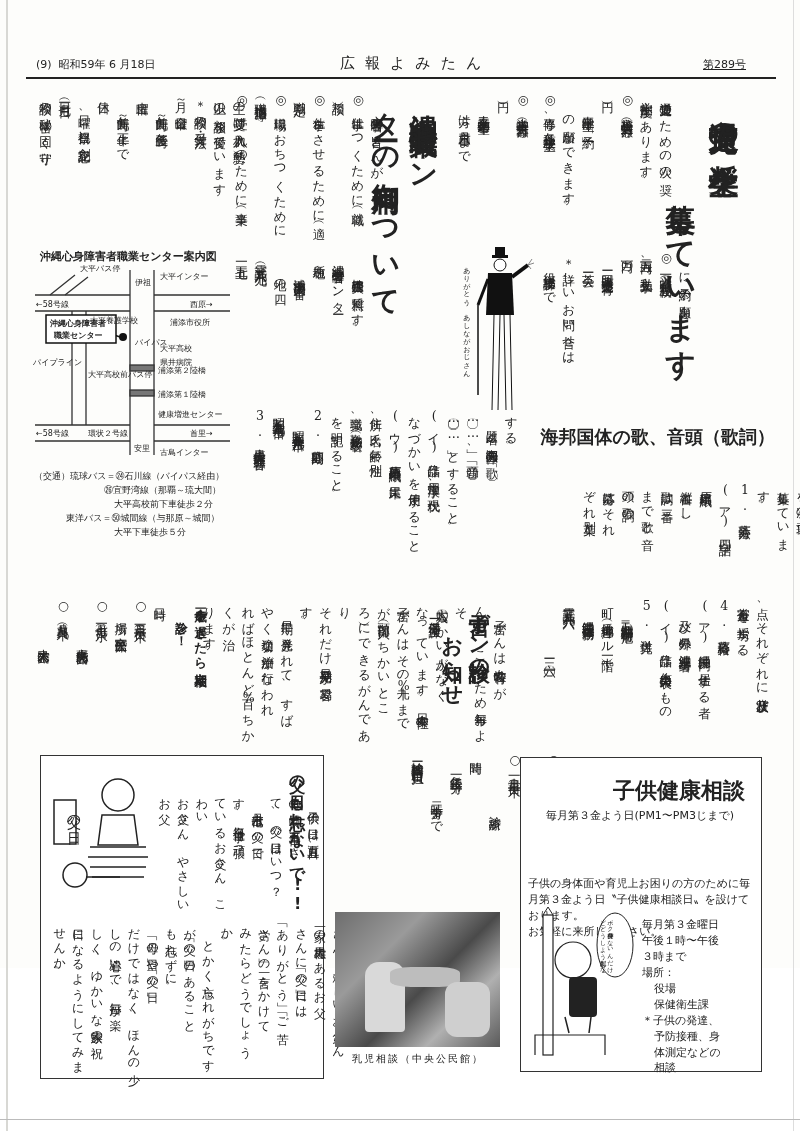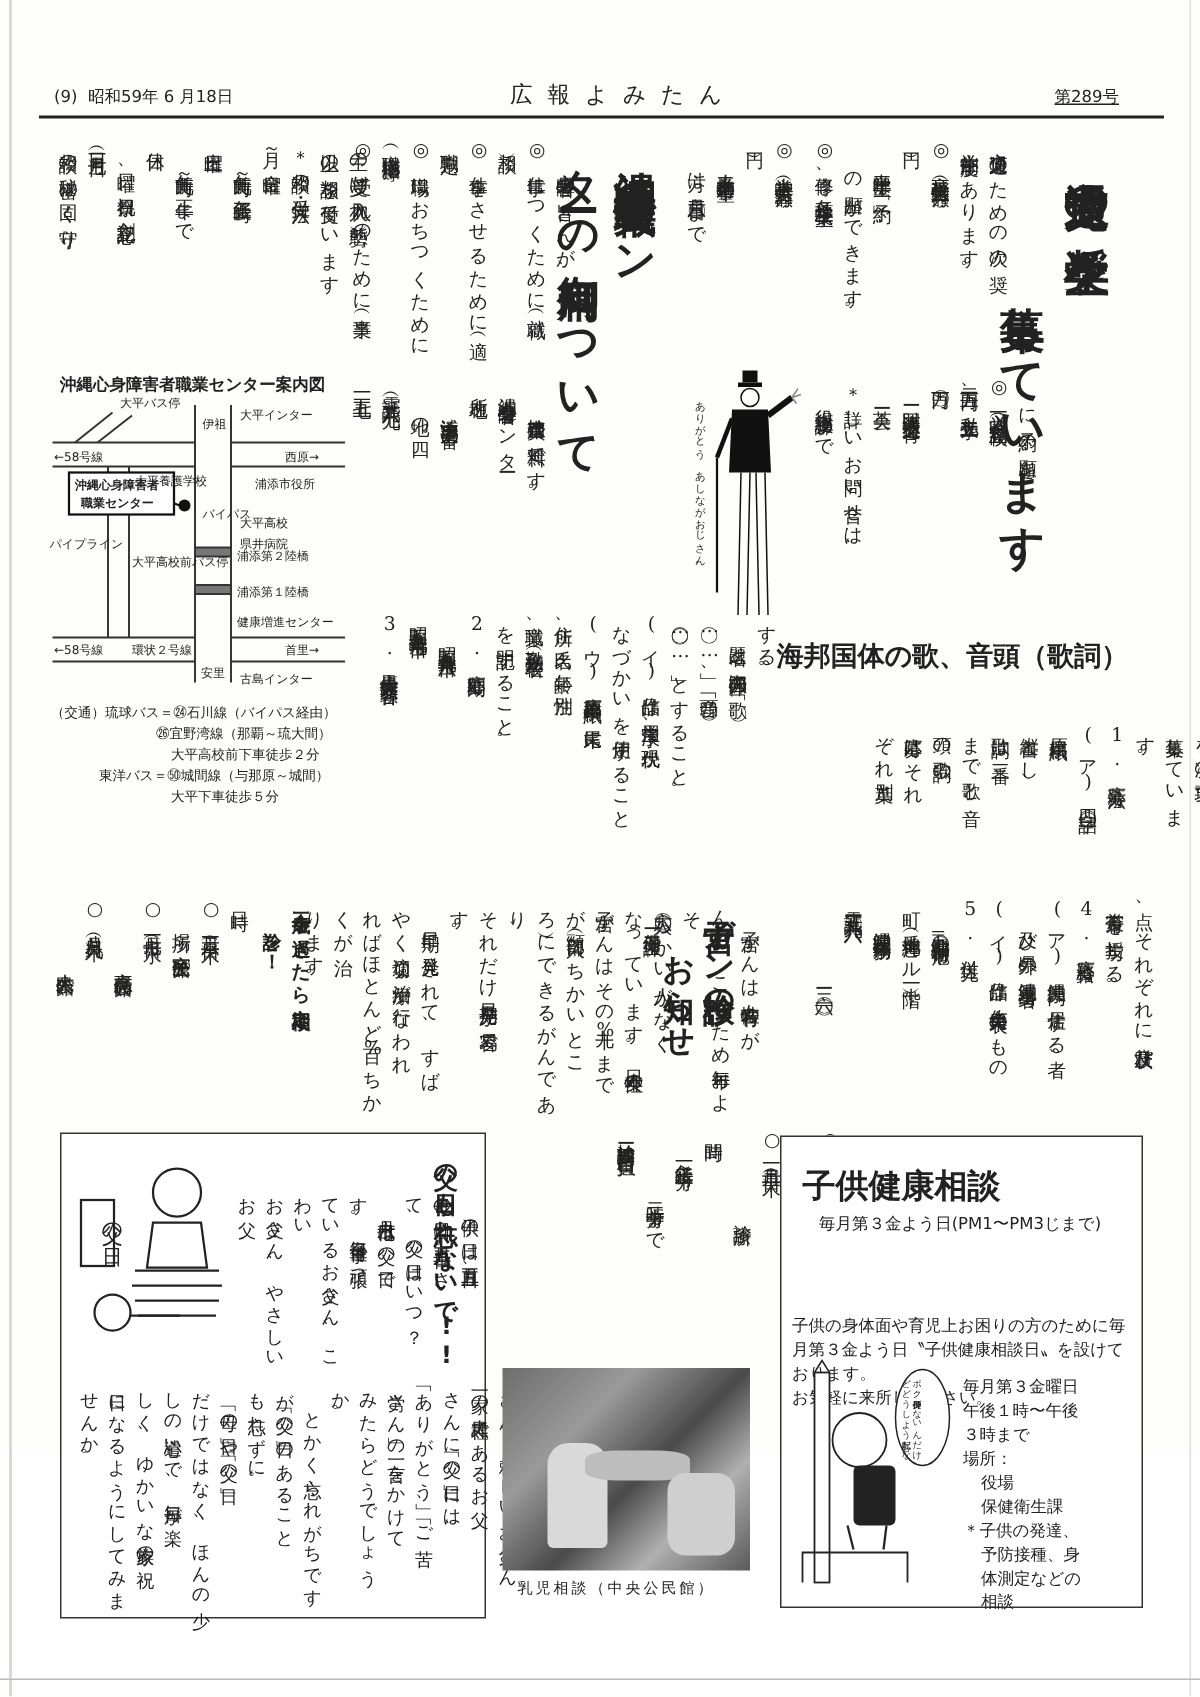--- a/index.html
+++ b/index.html
@@ -18,31 +18,31 @@
   .title-l{font-size:21px;font-weight:bold;line-height:1.35;}
   .map{position:absolute;left:30px;top:245px;width:220px;height:215px;}
   .map-title{position:absolute;left:10px;top:4px;font-family:"DejaVu Sans",sans-serif;font-size:11px;font-weight:bold;}
   .map svg{position:absolute;left:0;top:20px;}
   .lbl{font-family:"DejaVu Sans",sans-serif;font-size:8px;fill:#222;}
   .access{position:absolute;left:34px;top:470px;width:210px;font-family:"DejaVu Sans",sans-serif;font-size:9px;line-height:1.55;}
   .access .row{white-space:nowrap;}
   .access .ind{padding-left:70px;}
   .access .ind2{padding-left:80px;}
   .contact{position:absolute;left:36px;top:540px;width:220px;font-family:"DejaVu Sans",sans-serif;font-size:10.5px;line-height:1.5;}
-  .kaiho-title{position:absolute;left:495px;top:425px;width:280px;text-align:center;font-size:18px;font-weight:bold;}
+  .kaiho-title{position:absolute;left:495px;top:425px;width:280px;text-align:right;font-size:18px;font-weight:bold;}
   .kaiho-sub{position:absolute;left:520px;top:455px;width:230px;text-align:center;font-size:18px;font-weight:bold;letter-spacing:14px;}
   .kaiho-sub:before,.kaiho-sub:after{content:"";display:inline-block;width:36px;height:5px;border-top:1.5px solid #222;border-bottom:1.5px solid #222;vertical-align:middle;margin:0 4px;}
   .box{position:absolute;border:1.5px solid #333;background:#fff;}
   .illus{position:absolute;}
   .photo{position:absolute;left:335px;top:912px;width:165px;height:135px;background:linear-gradient(135deg,#6d6d6d 0%,#9a9a9a 30%,#4a4a4a 55%,#b0b0b0 75%,#5a5a5a 100%);}
   .photo .p1{position:absolute;left:30px;top:50px;width:40px;height:70px;background:#d9d9d9;border-radius:14px 14px 4px 4px;}
   .photo .p2{position:absolute;left:55px;top:55px;width:70px;height:20px;background:#bdbdbd;border-radius:30%;}
   .photo .p3{position:absolute;left:110px;top:70px;width:45px;height:55px;background:#cfcfcf;border-radius:12px;}
-  .photo-cap{position:absolute;left:345px;top:1052px;width:150px;text-align:left;font-family:Liberation Sans, sans-serif;font-size:10px;letter-spacing:2px;}
-  .kodomo-title{position:absolute;left:535px;top:776px;width:210px;text-align:left;font-size:22px;font-weight:bold;}
+  .photo-cap{position:absolute;left:334px;top:1052px;width:150px;text-align:right;font-family:Liberation Sans, sans-serif;font-size:10px;letter-spacing:2px;}
+  .kodomo-title{position:absolute;left:535px;top:776px;width:210px;text-align:right;font-size:22px;font-weight:bold;}
   .kodomo-sub{position:absolute;left:530px;top:808px;width:220px;text-align:center;font-family:"DejaVu Sans",sans-serif;font-size:11px;}
   .kodomo-body{position:absolute;left:528px;top:832px;width:225px;font-family:"DejaVu Sans",sans-serif;font-size:11px;line-height:1.45;margin-top:44px;}
   .kodomo-info{position:absolute;left:642px;top:917px;width:110px;font-family:"DejaVu Sans",sans-serif;font-size:11px;line-height:1.45;}
   .kodomo-info .in{padding-left:12px;}
   .watermark{position:absolute;left:500px;top:1076px;font-family:"DejaVu Sans",sans-serif;font-size:34px;font-weight:bold;letter-spacing:3px;color:#ffffff;-webkit-text-stroke:1.5px #9aa3b0;text-shadow:0 0 1px #9aa3b0;}
   .bottom-rule{position:absolute;left:0;top:1119px;width:800px;height:1px;background:#bbb;}
 </style>
 </head>
 <body>
 

